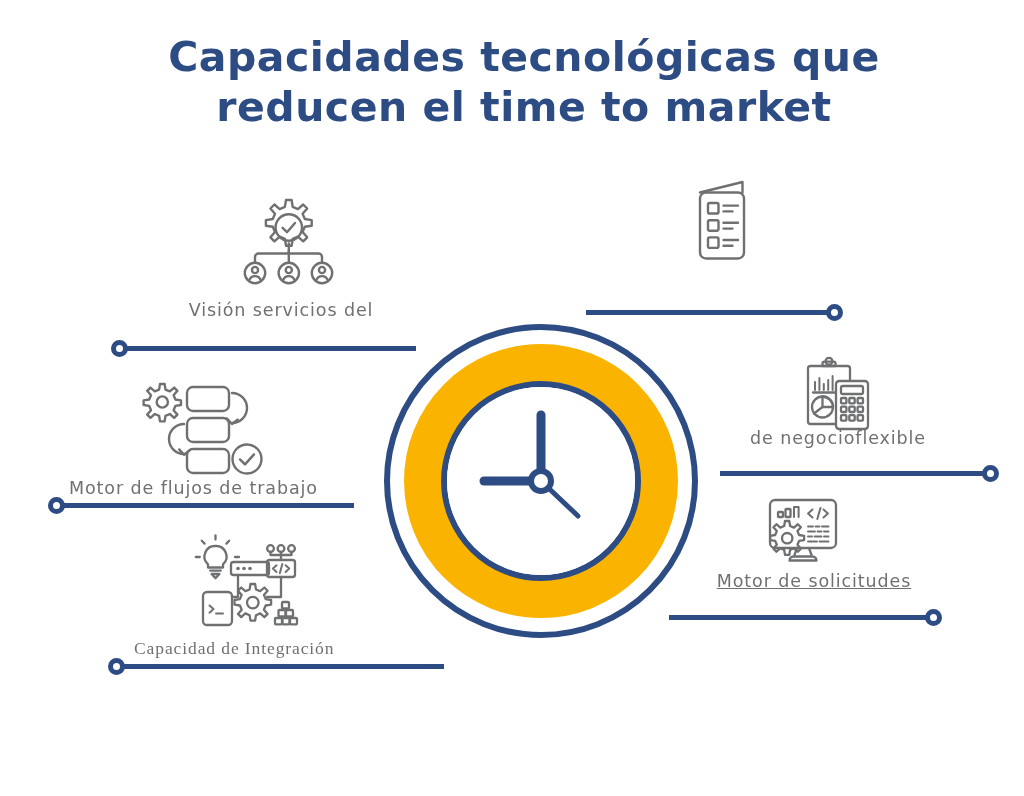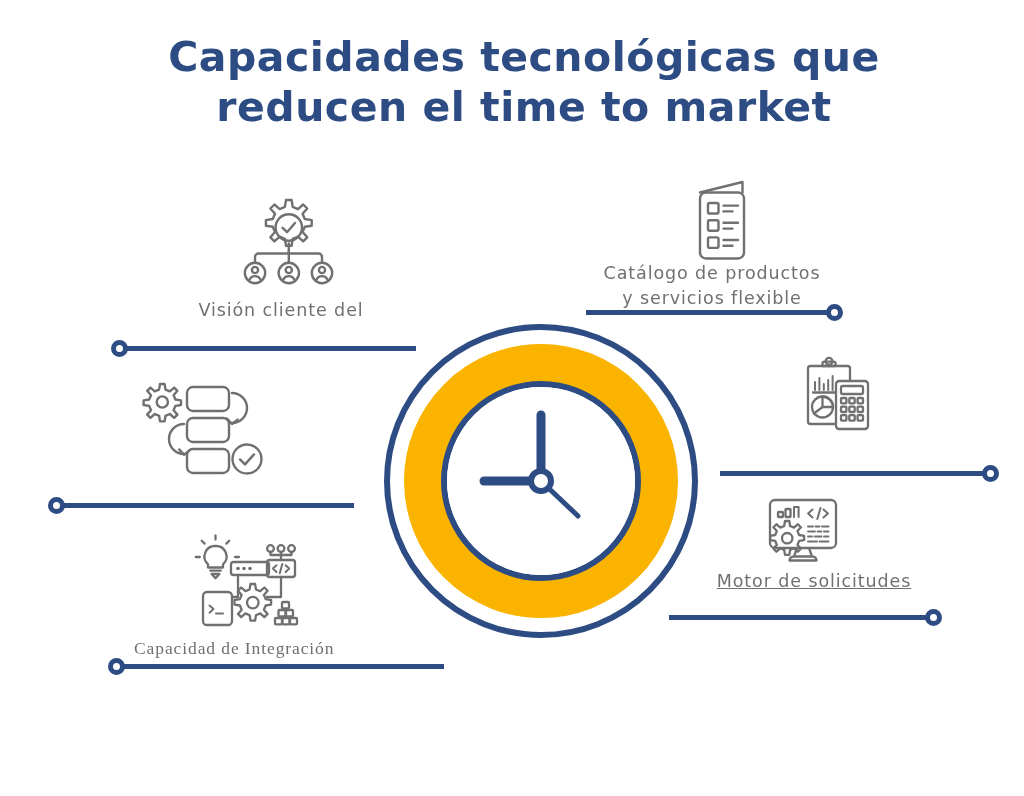--- a/index.html
+++ b/index.html
@@ -120,21 +120,21 @@
       <path d="M9.4 83.8 a6.1 6.1 0 0 1 11.2 0"></path>
       <circle cx="48.8" cy="77" r="10.2"></circle>
       <circle cx="48.8" cy="74" r="3.1"></circle>
       <path d="M43.2 83.8 a6.1 6.1 0 0 1 11.2 0"></path>
       <circle cx="82" cy="77" r="10.2"></circle>
       <circle cx="82" cy="74" r="3.1"></circle>
       <path d="M76.4 83.8 a6.1 6.1 0 0 1 11.2 0"></path>
     </svg>
   </div>
   <div class="label ctr" style="left:168px; top:298px; width:202px;">
-    <span class="ln">Visión cliente del</span>
+    <span class="ln">Visión servicios del</span>
   </div>
   <div class="conn" style="left:105px; top:346px; width:299px;"></div>
   <div class="dot" style="left:99px; top:340px;"></div>
 
   <div class="icon" style="left:131px; top:381px;">
     <svg width="112" height="92" viewBox="0 0 112 92" fill="none" stroke="#6f7072" stroke-width="2.4" stroke-linecap="round" stroke-linejoin="round">
 
       <path d="M17 3 l4.6 0 0.9 5.6 4.3 1.8 4.4-3.8 3.2 3.2 -3.8 4.4 1.8 4.3 5.6 0.9 0 4.6 -5.6 0.9 -1.8 4.3 3.8 4.4 -3.2 3.2 -4.4-3.8 -4.3 1.8 -0.9 5.6 -4.6 0 -0.9-5.6 -4.3-1.8 -4.4 3.8 -3.2-3.2 3.8-4.4 -1.8-4.3 -5.6-0.9 0-4.6 5.6-0.9 1.8-4.3 -3.8-4.4 3.2-3.2 4.4 3.8 4.3-1.8 z"></path>
       <circle cx="19.3" cy="21" r="5.6"></circle>
 
@@ -144,20 +144,23 @@
 
       <path d="M89 12 a14 14 0 0 1 0 30"></path>
       <path d="M84 37.5 l5 5.5 5.6-4.4"></path>
 
       <path d="M41 43 a14 14 0 0 0 0 30"></path>
       <path d="M36.2 68.4 l4.8 5.4 5.6-4.4"></path>
 
       <circle cx="104" cy="78" r="14.5"></circle>
       <path d="M97 78.4 l5 5 9-10"></path>
     </svg>
+  </div>
+  <div class="label" style="left:57px; top:476px;">
+    <span class="ln">Motor de flujos de trabajo</span>
   </div>
   <div class="conn" style="left:42px; top:503px; width:300px;"></div>
   <div class="dot" style="left:36px; top:497px;"></div>
 
   <div class="icon" style="left:186px; top:534px;">
     <svg width="104" height="92" viewBox="0 0 104 92" fill="none" stroke="#6f7072" stroke-width="2.3" stroke-linecap="round" stroke-linejoin="round">
 
       <path d="M17.5 12 a10.5 10.5 0 0 1 7.5 18.3 v3.2 h-15 v-3.2 A10.5 10.5 0 0 1 17.5 12 z"></path>
       <path d="M12.2 36.6 h10.6"></path>
       <path d="M13.6 40 h7.8 l-3.9 4.2 z"></path>
@@ -206,24 +209,20 @@
 
       <rect x="9" y="12.5" width="44" height="66" rx="6"></rect>
 
       <rect x="17" y="23" width="10.5" height="10.5" rx="1.6"></rect>
       <path d="M32.5 25.6 h14.5 M32.5 31.4 h9"></path>
       <rect x="17" y="40.2" width="10.5" height="10.5" rx="1.6"></rect>
       <path d="M32.5 42.8 h14.5 M32.5 48.6 h9"></path>
       <rect x="17" y="57.4" width="10.5" height="10.5" rx="1.6"></rect>
       <path d="M32.5 60 h14.5 M32.5 65.8 h9"></path>
     </svg>
-  </div>
-  <div class="label ctr" style="left:567px; top:261px; width:266px;">
-    <span class="ln">Catálogo de productos</span>
-    <span class="ln">y servicios flexible</span>
   </div>
   <div class="conn" style="left:574px; top:310px; width:251px;"></div>
   <div class="dot" style="left:814px; top:304px;"></div>
 
   <div class="icon" style="left:793px; top:358px;">
     <svg width="66" height="76" viewBox="0 0 66 76" fill="none" stroke="#6f7072" stroke-width="2.3" stroke-linecap="round" stroke-linejoin="round">
 
       <rect x="3" y="8" width="42" height="58" rx="2.6"></rect>
 
       <path d="M17.5 8 V5.6 a2 2 0 0 1 2-2 h9 a2 2 0 0 1 2 2 V8 z"></path>
@@ -243,20 +242,21 @@
       <rect x="52.6" y="40" width="5.4" height="5.4" rx="0.9"></rect>
       <rect x="36" y="48.6" width="5.4" height="5.4" rx="0.9"></rect>
       <rect x="44.3" y="48.6" width="5.4" height="5.4" rx="0.9"></rect>
       <rect x="52.6" y="48.6" width="5.4" height="5.4" rx="0.9"></rect>
       <rect x="36" y="57.2" width="5.4" height="5.4" rx="0.9"></rect>
       <rect x="44.3" y="57.2" width="5.4" height="5.4" rx="0.9"></rect>
       <rect x="52.6" y="57.2" width="5.4" height="5.4" rx="0.9"></rect>
     </svg>
   </div>
   <div class="label ctr" style="left:728px; top:426px; width:196px;">
+    <span class="ln">de negocioflexible</span>
   </div>
   <div class="conn" style="left:708px; top:471px; width:270px;"></div>
   <div class="dot" style="left:970px; top:465px;"></div>
 
   <div class="icon" style="left:755px; top:497px;">
     <svg width="72" height="66" viewBox="0 0 72 66" fill="none" stroke="#6f7072" stroke-width="2.3" stroke-linecap="round" stroke-linejoin="round">
 
       <rect x="3" y="3" width="66" height="48" rx="5"></rect>
 
       <rect x="11" y="15" width="5" height="5" rx="0.8"></rect>

